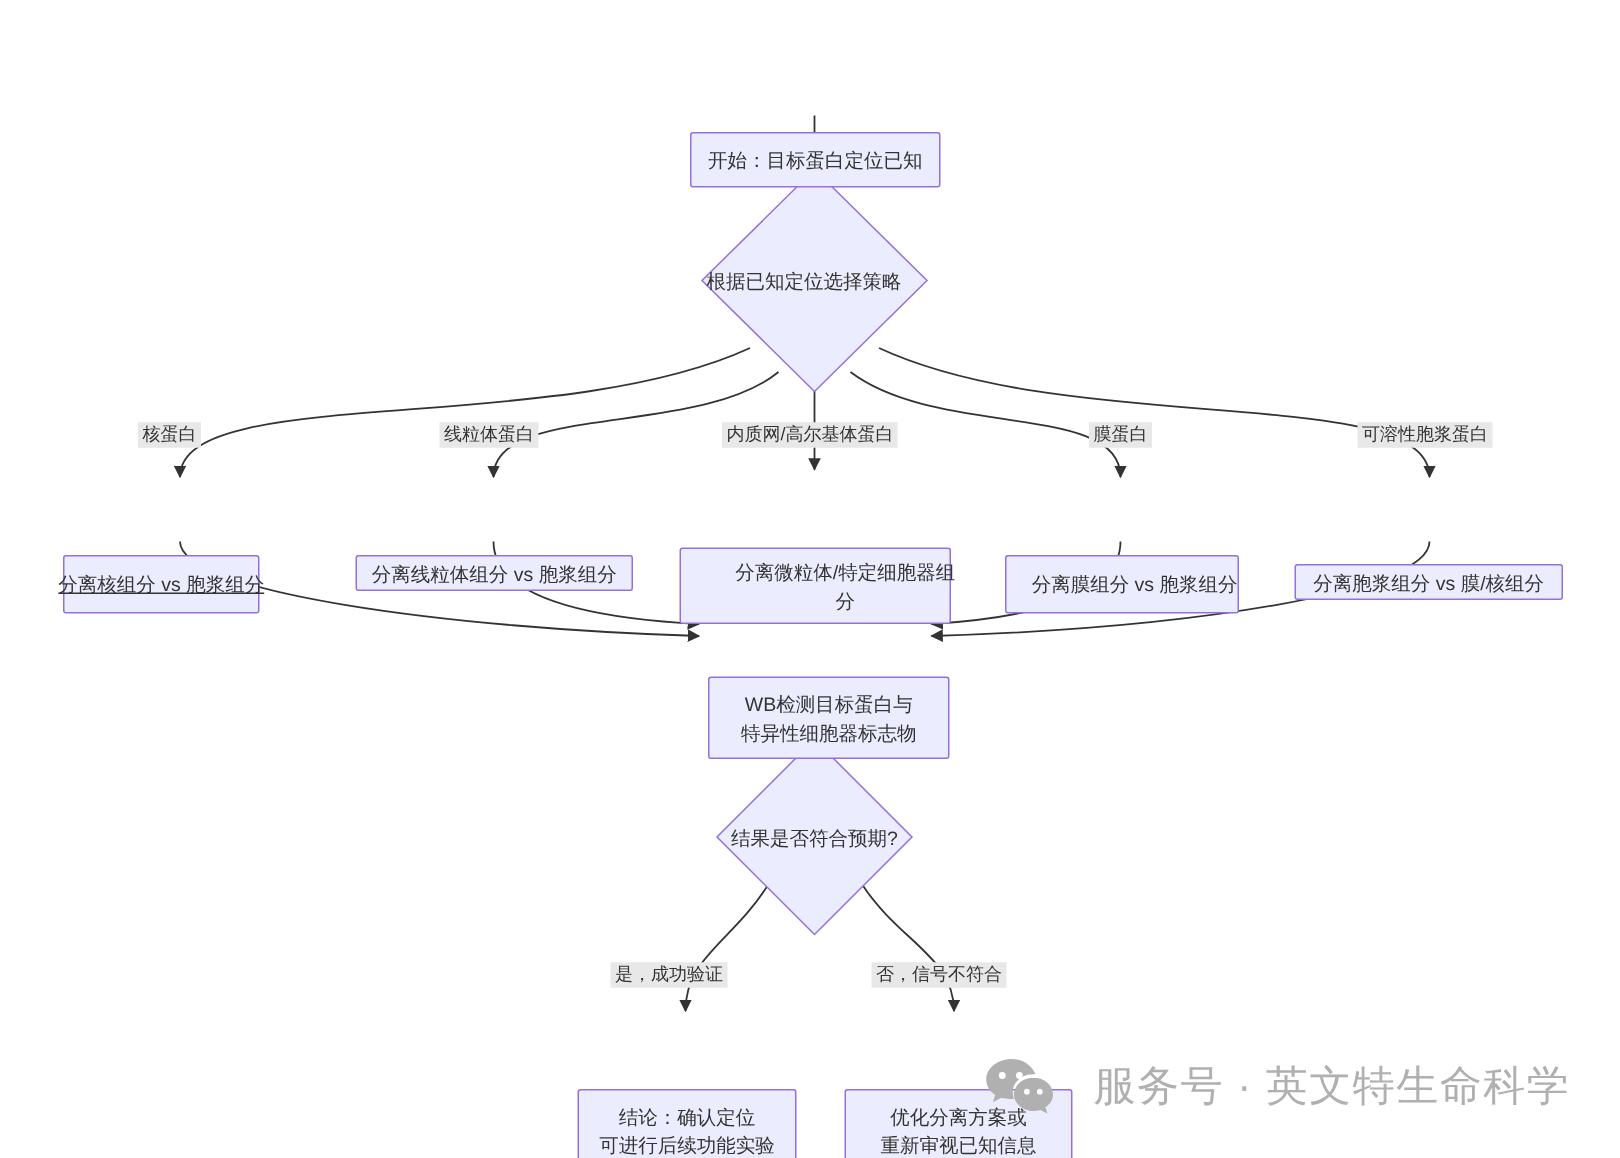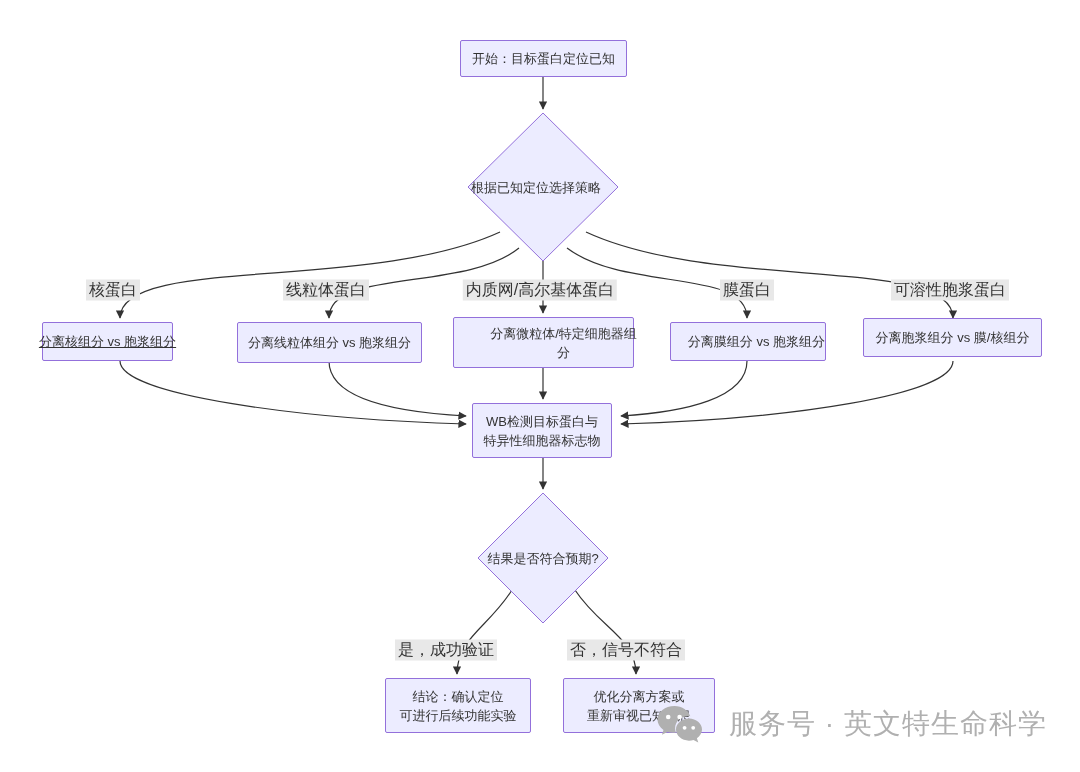--- a/index.html
+++ b/index.html
@@ -9,27 +9,28 @@
     color:#333333;
   }
   .edges-layer { position:absolute; left:0; top:0; }
   .edge { fill:none; stroke:#333333; stroke-width:1.2px; }
   .diamond { fill:#ECECFF; stroke:#9370DB; stroke-width:1px; }
   .node {
     position:absolute; background:#ECECFF; border:1px solid #9370DB; border-radius:2px;
     display:flex; flex-direction:column; align-items:center; justify-content:center;
     font-size:13px; line-height:19px; text-align:center; box-sizing:border-box;
     white-space:nowrap;
+    margin-top:48px;
   }
   .diamond-label {
     position:absolute; transform:translate(-50%,-50%); font-size:13px;
     white-space:nowrap; text-align:center;
   }
   .edge-label {
-    position:absolute; transform:translate(-50%,-50%); font-size:16px;
+    position:absolute; transform:translate(-50%,-50%); font-size:12px;
     background:#e8e8e8; padding:0 3px; white-space:nowrap;
   }
   .watermark {
     position:absolute; left:656px; top:704px; display:flex; align-items:center;
     gap:25px; color:#b0b0b0; font-size:28px; white-space:nowrap; letter-spacing:1px;
   }
 </style>
 </head>
 <body>
 
@@ -68,38 +69,38 @@
 <div class="node" style="left:460px; top:40px; width:167px; height:37px;">
   <div>开始：目标蛋白定位已知</div>
 </div>
 
 <div class="diamond-label" style="left:536px; top:188px;">根据已知定位选择策略</div>
 
 <div class="node" style="left:42px; top:322px; width:131px; height:39px;text-decoration:underline;">
   <div>分离核组分 vs 胞浆组分</div>
 </div>
 
-<div class="node" style="left:237px; top:322px; width:185px; height:41px;">
+<div class="node" style="left:237px; top:322px; width:185px; height:24px;">
   <div>分离线粒体组分 vs 胞浆组分</div>
 </div>
 
 <div class="node" style="left:453px; top:317px; width:181px; height:51px;padding-left:40px;">
   <div>分离微粒体/特定细胞器组</div>
   <div>分</div>
 </div>
 
 <div class="node" style="left:670px; top:322px; width:156px; height:39px;align-items:flex-end;">
   <div>分离膜组分 vs 胞浆组分</div>
 </div>
 
-<div class="node" style="left:863px; top:318px; width:179px; height:39px;">
+<div class="node" style="left:863px; top:328px; width:179px; height:24px;">
   <div>分离胞浆组分 vs 膜/核组分</div>
 </div>
 
-<div class="node" style="left:472px; top:403px; width:140px; height:55px;">
+<div class="node" style="left:472px; top:403px; width:161px; height:55px;">
   <div>WB检测目标蛋白与</div>
   <div>特异性细胞器标志物</div>
 </div>
 
 <div class="diamond-label" style="left:543px; top:559px;">结果是否符合预期?</div>
 
 <div class="node" style="left:385px; top:678px; width:146px; height:55px;justify-content:center;">
   <div>结论：确认定位</div>
   <div>可进行后续功能实验</div>
 </div>

